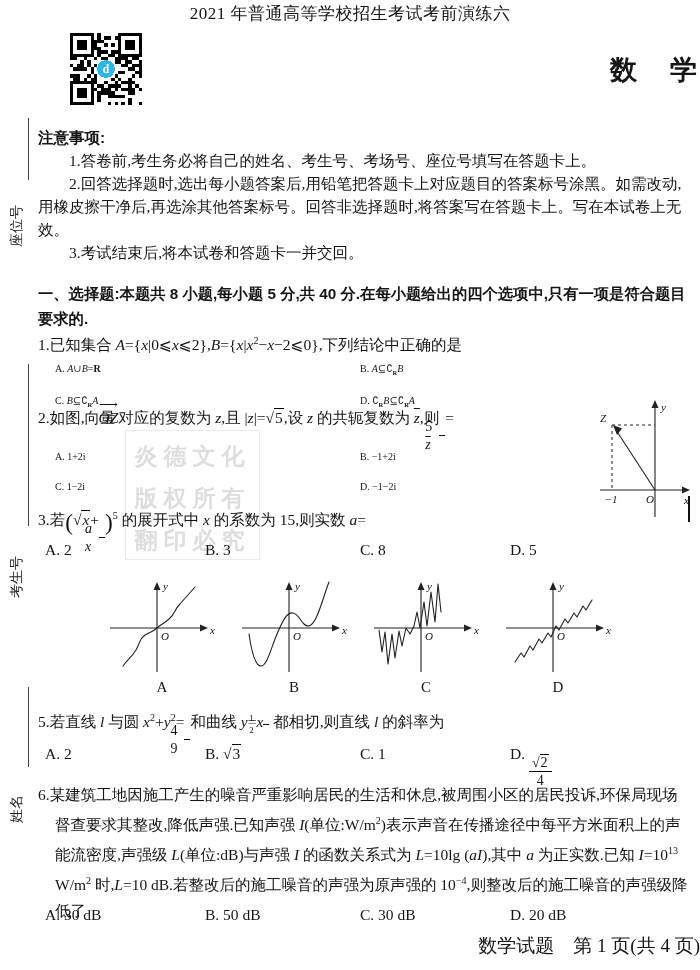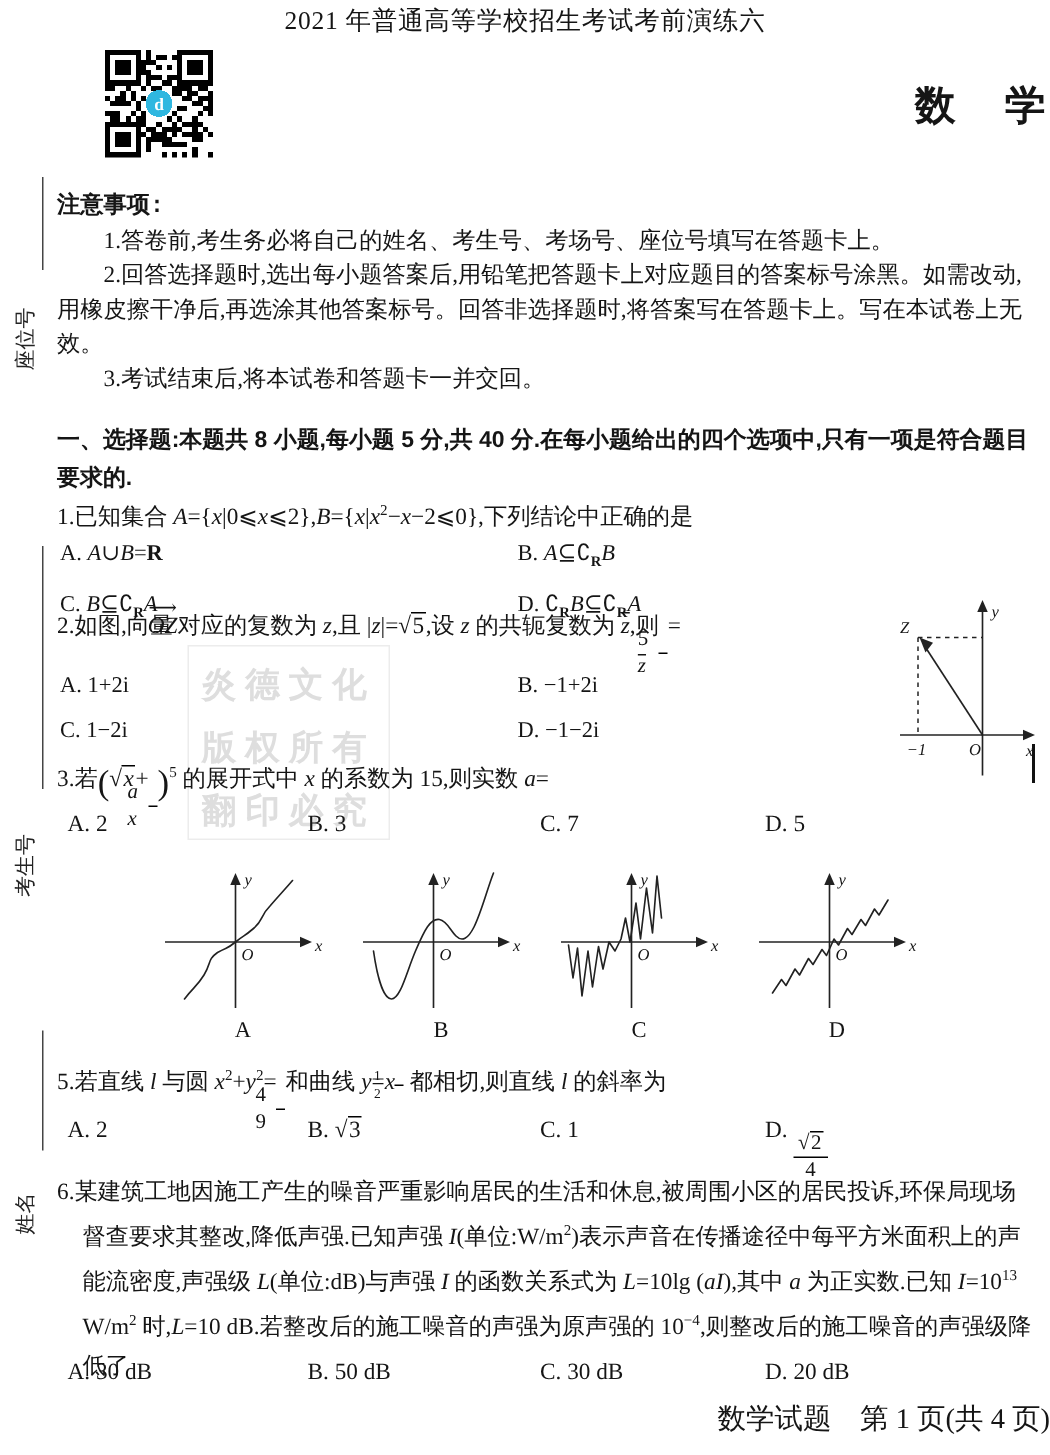--- a/index.html
+++ b/index.html
@@ -11,29 +11,29 @@
   .qr{position:absolute;left:70px;top:33px;width:72px;height:72px;}
   .qr svg{width:72px;height:72px;display:block;}
   .mline{position:absolute;left:28px;width:1px;background:#444;}
   .vlabel{position:absolute;transform:rotate(-90deg);transform-origin:center;font-size:14px;white-space:nowrap;color:#222;}
   .watermark{position:absolute;left:125px;top:430px;width:133px;height:128px;border:1px solid #ececec;z-index:0;
              font-family:"Liberation Sans","DejaVu Sans",sans-serif;font-weight:bold;color:#dedede;
              font-size:23px;letter-spacing:6px;text-align:center;}
   .watermark div{position:absolute;left:0;width:100%;}
   .wm1{top:10px}.wm2{top:52px}.wm3{top:94px}
   .notice{position:absolute;left:38px;top:126px;width:652px;font-size:15.5px;line-height:23px;z-index:1;}
-  .nhead{font-family:Liberation Mono, monospace;font-weight:bold;}
+  .nhead{font-family:Liberation Sans, sans-serif;font-weight:bold;}
   .notice p{margin:0;text-indent:2em;}
   .section{position:absolute;left:38px;top:281px;width:658px;font-weight:bold;font-size:15.3px;line-height:25px;
            font-family:"Liberation Sans","DejaVu Sans",sans-serif;z-index:1;}
   .q{position:absolute;left:38px;width:652px;font-size:15.5px;z-index:1;}
   .stem{padding-left:17px;text-indent:-17px;line-height:24px;}
   .tall{line-height:36px;}
-  .opts2{position:absolute;left:40px;width:600px;display:grid;grid-template-columns:305px auto;row-gap:4px;
-         font-size:15px;line-height:24px;z-index:1;}
+  .opts2{position:absolute;left:55px;width:600px;display:grid;grid-template-columns:305px auto;row-gap:4px;
+         font-size:10px;line-height:24px;z-index:1;}
   .opts4{position:absolute;left:45px;width:640px;display:grid;grid-template-columns:160px 155px 150px auto;
          font-size:15.5px;line-height:24px;z-index:1;}
   i{font-style:italic;}
   sup{font-size:0.65em;}
   sub{font-size:0.65em;}
   .fr{display:inline-flex;flex-direction:column;align-items:center;vertical-align:-0.55em;line-height:1.12;font-size:0.9em;}
   .fr>span:first-child{border-bottom:1px solid #000;padding:0 3px 1px;}
   .fr>span:last-child{padding:1px 3px 0;border-bottom:none;}
   .fr.sm{font-size:9px;vertical-align:0.05em;line-height:1;}
   .rad{border-top:1px solid #000;padding:0 1px;}
@@ -270,21 +270,21 @@
 
   <div class="q" style="top:497px;">
     <div class="stem" style="line-height:38px;">3.若<span class="bigp">(</span>√<span class="rad"><i>x</i></span>+<span class="fr">
           <span><i>a</i></span>
           <span><i>x</i></span>
         </span><span class="bigp">)</span><sup>5</sup> 的展开式中 <i>x</i> 的系数为 15,则实数 <i>a</i>=</div>
   </div>
   <div class="opts4" style="top:538px;">
     <span>A. 2</span>
     <span>B. 3</span>
-    <span>C. 7</span>
+    <span>C. 8</span>
     <span>D. 5</span>
   </div>
 
   <div class="graphs">
     <div class="gfig">
       <svg viewBox="0 0 114 100">
         <line class="axis" x1="5" y1="52" x2="101" y2="52"></line>
         <polygon class="ah" points="95,48.5 103,52 95,55.5"></polygon>
         <line class="axis" x1="52" y1="96" x2="52" y2="8"></line>
         <polygon class="ah" points="48.5,14 52,6 55.5,14"></polygon>

